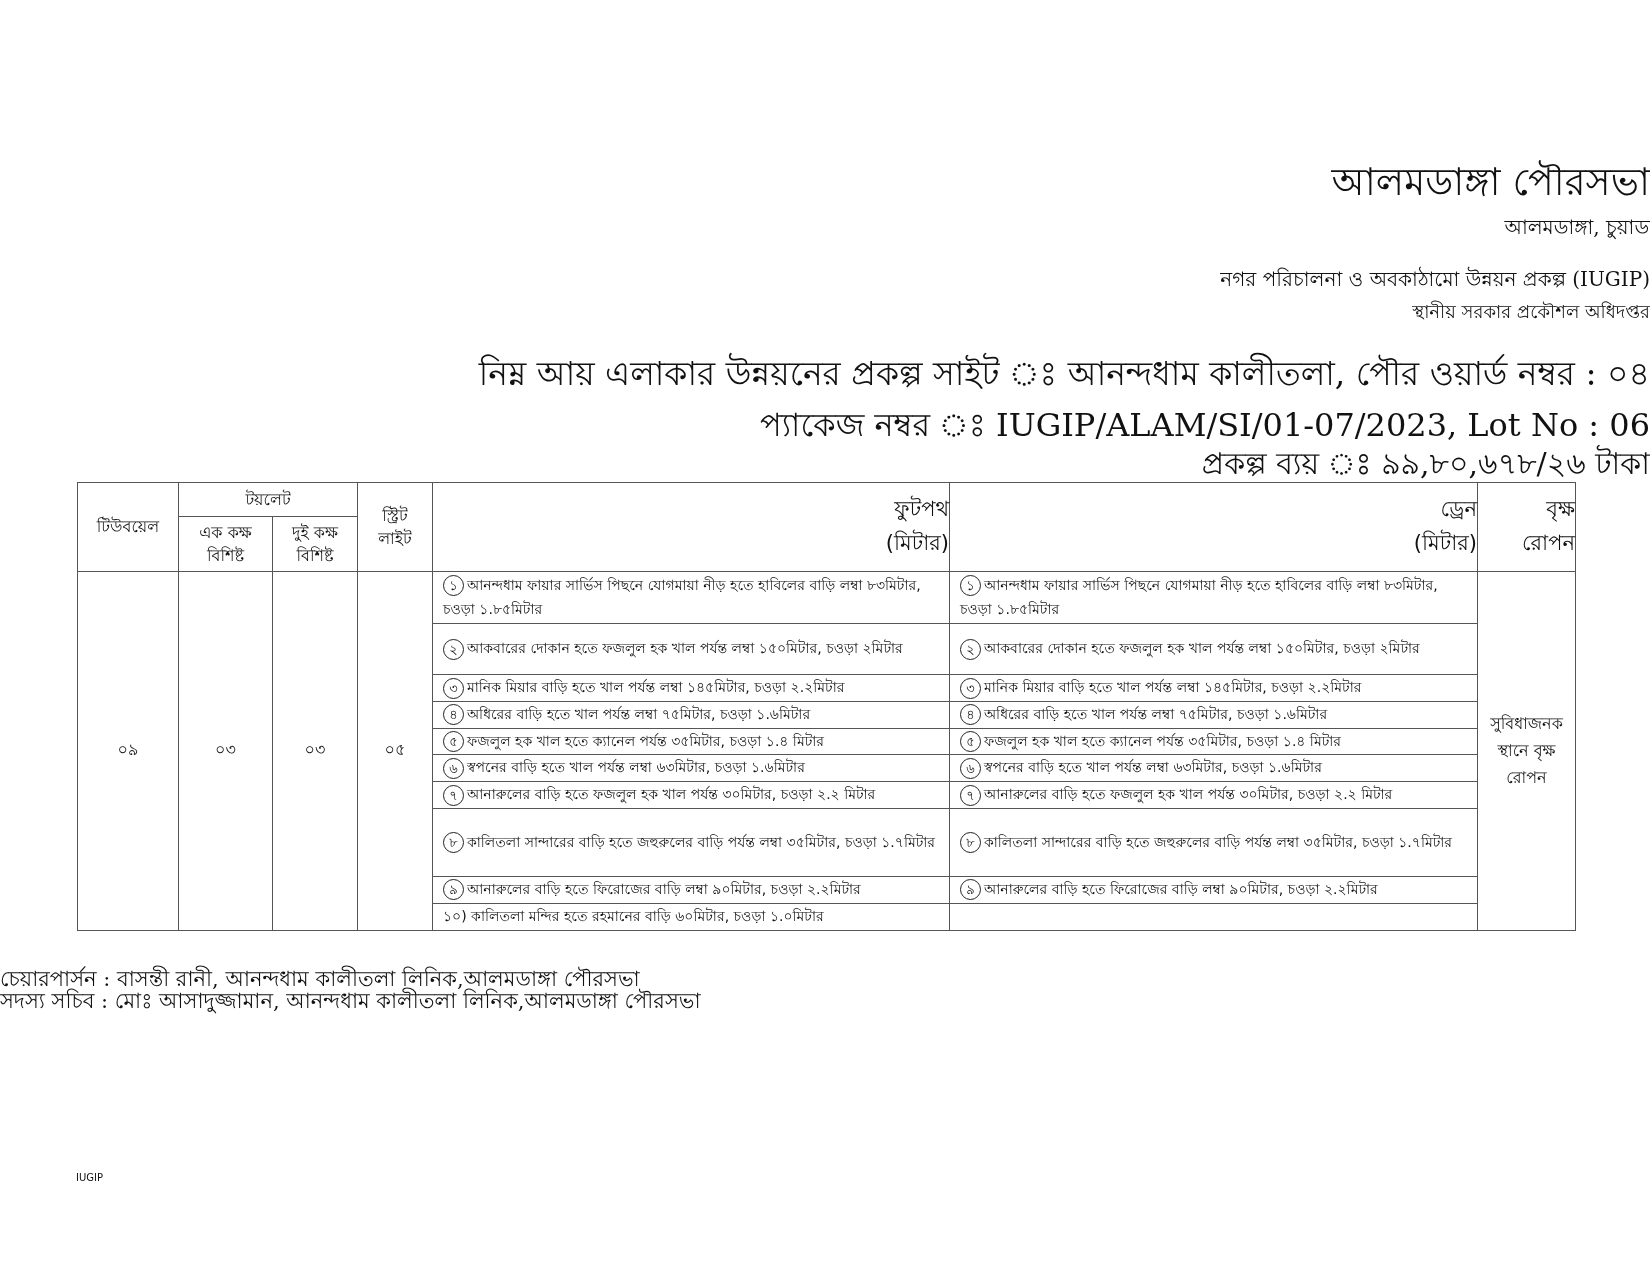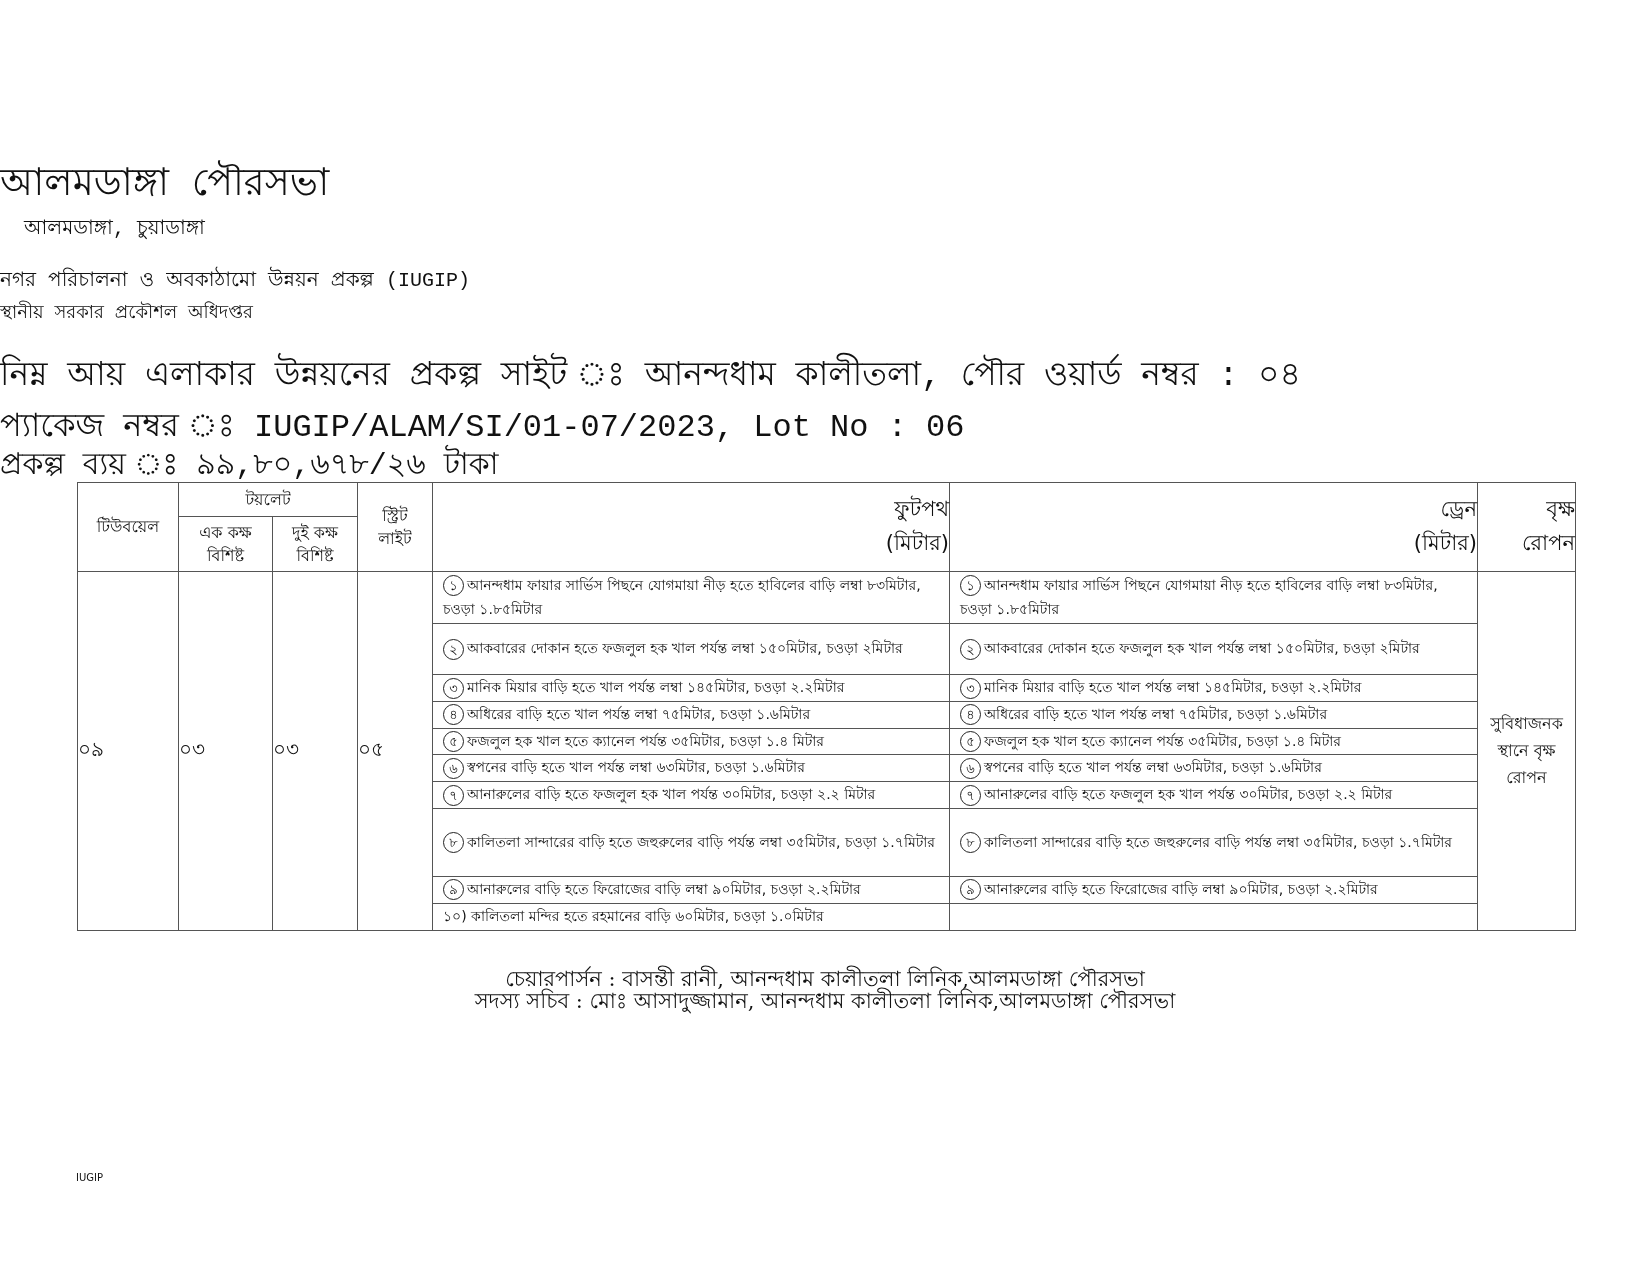--- a/index.html
+++ b/index.html
@@ -1,48 +1,48 @@
 <!DOCTYPE html>
 <html><head>
 <meta charset="utf-8">
 <style>
   html, body { margin: 0; padding: 0; background: #ffffff; }
   body {
     width: 1650px; height: 1275px; position: relative; overflow: hidden;
     font-family: "DejaVu Serif", "Liberation Serif", serif; color: #111111;
   }
-  .center { position: absolute; left: 0; width: 1650px; text-align: left; white-space: nowrap; font-family: Liberation Mono, monospace; }
+  .center { position: absolute; left: 0; width: 1650px; text-align: right; white-space: nowrap; }
   .org-title { top: 152px; font-size: 38px; }
   .org-location { top: 212px; font-size: 20px; margin-left: 24px; }
   .project-name { top: 264px; font-size: 20px; }
   .department { top: 298px; font-size: 18px; }
   .site-heading { top: 348px; font-size: 33px; }
   .package { top: 400px; font-size: 32px; }
   .cost { top: 440px; font-size: 30px; }
 
   table.works {
     position: absolute; left: 77px; top: 482px; width: 1498px;
     border-collapse: collapse; table-layout: fixed;
     font-family: "DejaVu Sans", "Liberation Sans", sans-serif;
   }
   table.works td, table.works th {
     border: 1px solid #555555; font-weight: normal; padding: 0; vertical-align: middle;
   }
   .hdr { text-align: center; font-size: 16px; line-height: 1.45; }
   .hdr-big { text-align: right; font-size: 21px; line-height: 1.6; }
-  .count { font-size: 20px; }
+  .count { text-align: center; font-size: 16px; }
   .item { font-size: 14px; line-height: 1.7; padding: 1px 10px !important; text-align: left; }
   .num {
     display: inline-block; width: 21px; height: 21px; border: 1.5px solid #222; border-radius: 50%;
     text-align: center; line-height: 20px; font-size: 13px; margin-right: 3px; box-sizing: border-box;
     vertical-align: middle;
   }
   .tree-cell { text-align: center; font-size: 16px; line-height: 1.7; }
 
-  .sig { position: absolute; left: 0; width: 1650px; text-align: center; font-size: 21px; white-space: nowrap; }
+  .sig { position: absolute; left: 0; width: 1650px; font-size: 21px; white-space: nowrap; }
   .sig1 { top: 963px; }
   .sig2 { top: 985px; }
   .footer-tag {
     position: absolute; left: 76px; top: 1172px; font-size: 10px;
     font-family: "DejaVu Sans", "Liberation Sans", sans-serif;
   }
 </style>
 </head>
 <body>
 

